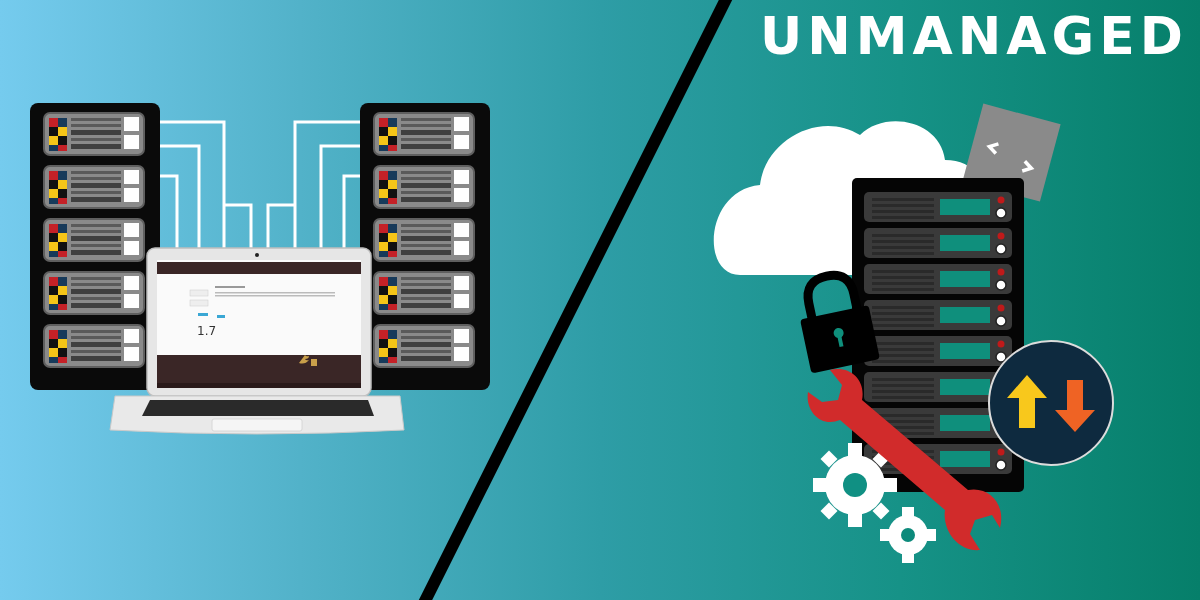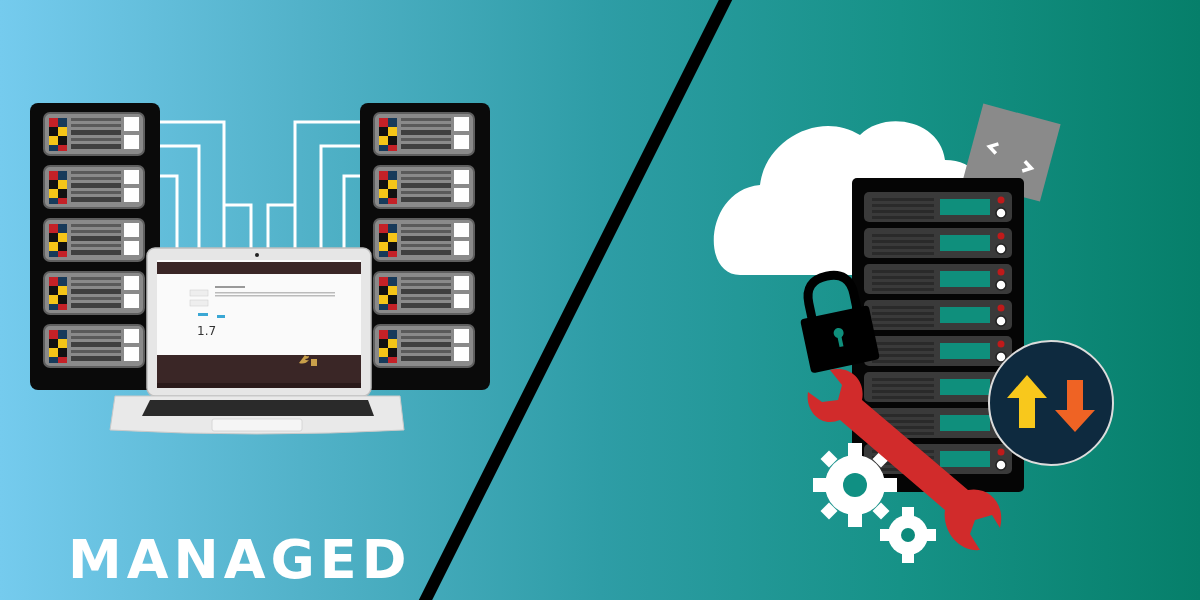--- a/index.html
+++ b/index.html
@@ -157,14 +157,14 @@
       <path d="M808 392 C805 410 820 428 840 420 L945 510 C942 530 958 552 980 550 L970 534 L975 520 L992 515 L1000 528 C1006 505 990 486 968 490 L862 400 C866 380 850 365 830 370 L842 385 L838 400 L822 402 Z"></path>
     </g>
 
     <g>
       <circle cx="1051" cy="403" r="62" fill="#0e2a3f" stroke="#dcdcdc" stroke-width="2"></circle>
       <path d="M1027 375 L1007 398 L1019 398 L1019 428 L1035 428 L1035 398 L1047 398 Z" fill="#f8c81c"></path>
       <path d="M1067 380 L1067 410 L1055 410 L1075 432 L1095 410 L1083 410 L1083 380 Z" fill="#ef6324"></path>
     </g>
   </svg>
 
-  <h1 class="title title-managed">MANAGED</h1>
+  <h1 class="title title-unmanaged">UNMANAGED</h1>
 </div>
 
 </body></html>

